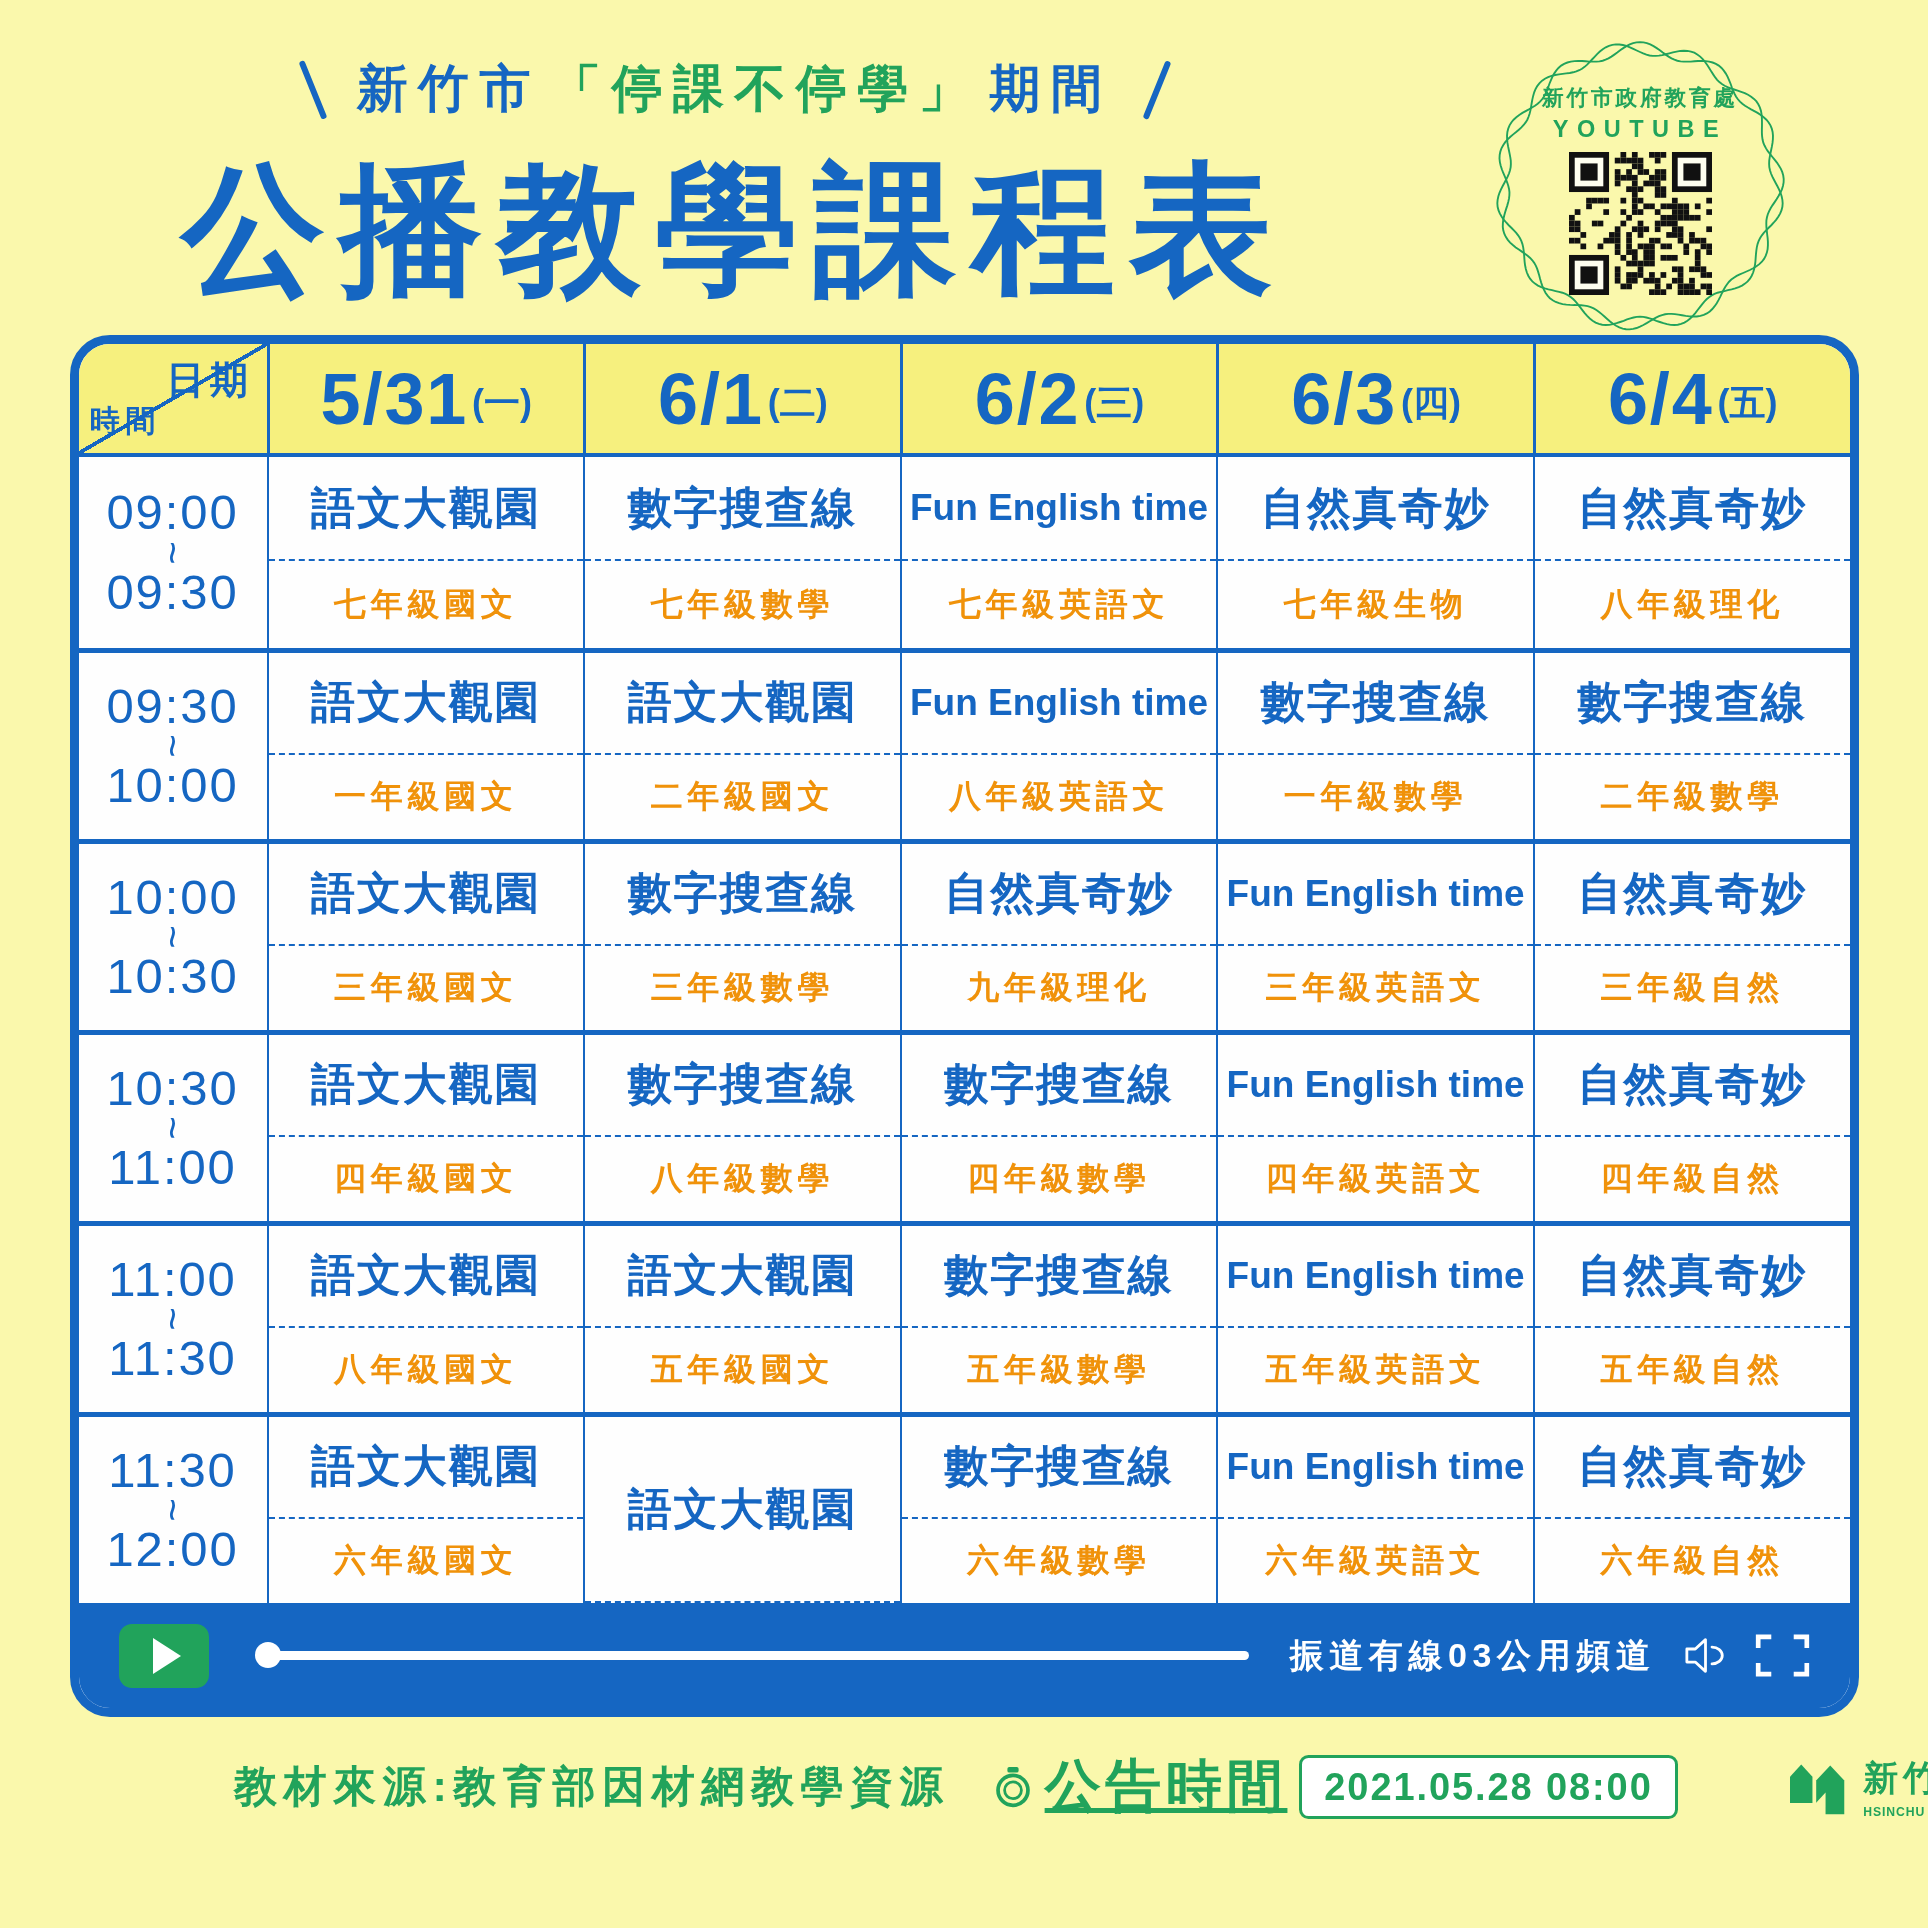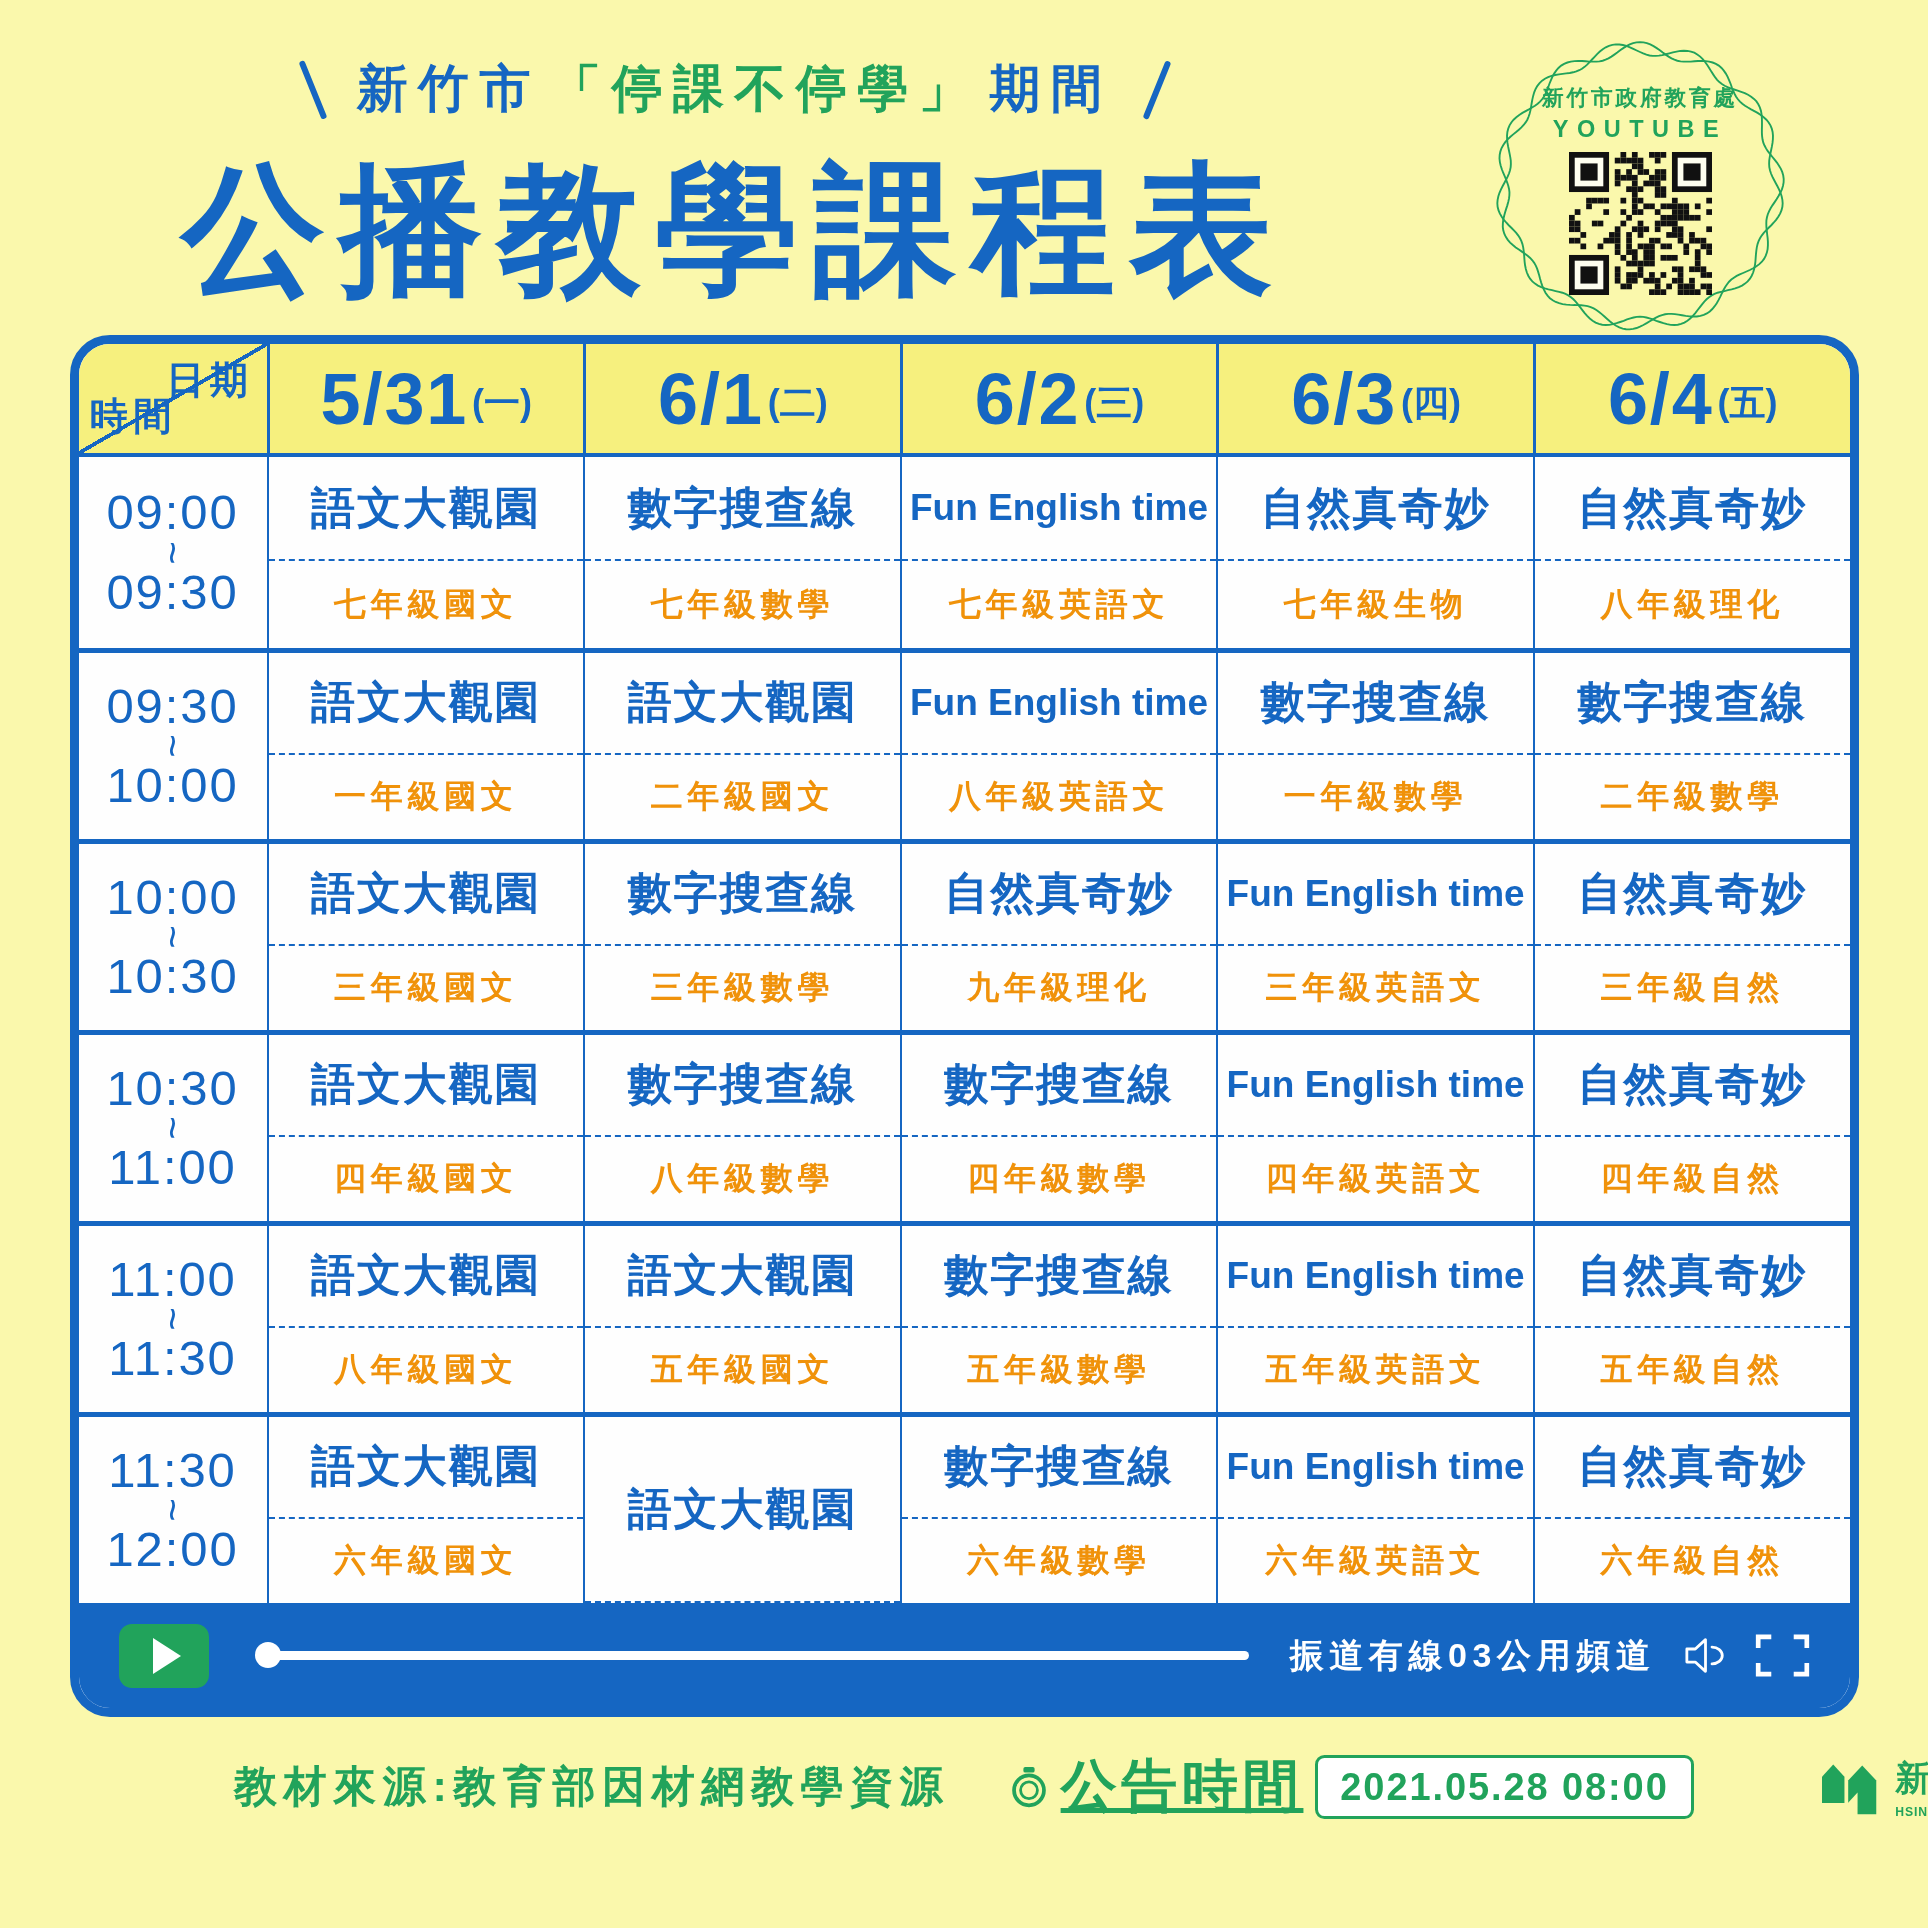--- a/index.html
+++ b/index.html
@@ -36,21 +36,21 @@
   .sched-wrap{width:1789px; margin:0 auto; border:9.4px solid var(--blue); border-radius:40px;
               overflow:hidden; background:var(--white);}
   .sched-header{display:grid; grid-template-columns:188px repeat(5,1fr); height:113px;
                 background:var(--table_yellow); border-bottom:4.7px solid var(--blue);}
   .sched-header>*{position:relative;}
   .sched-header>*+*{border-left:3.8px solid var(--blue);}
   .cornercell{background-image:linear-gradient(to bottom right,
       transparent calc(50% - 1.9px), var(--blue) calc(50% - 1.9px),
       var(--blue) calc(50% + 1.9px), transparent calc(50% + 1.9px));}
   .corner-top{position:absolute; top:11.3px; right:13px; font-size:38px; font-weight:700; color:var(--blue); letter-spacing:5.6px;}
-  .corner-bottom{position:absolute; bottom:11.3px; left:11.3px; font-size:38px; font-weight:700; color:var(--blue); letter-spacing:5.6px;}
+  .corner-bottom{position:absolute; bottom:11.3px; left:11.3px; font-size:30px; font-weight:700; color:var(--blue); letter-spacing:5.6px;}
   .datecell{display:flex; align-items:center; justify-content:center;}
   .dnum{font-size:72px; font-weight:900; color:var(--blue); letter-spacing:1.9px;}
   .dwd{font-size:36px; font-weight:700; color:var(--blue); margin-left:3.8px; margin-top:9.4px;}
 
   .srow{display:grid; grid-template-columns:188px repeat(5,1fr); height:191px; background:#FEFEFE;}
   .srow+.srow{border-top:5.6px solid var(--blue);}
   .srow>*+*{border-left:2.8px solid var(--blue);}
   .timecell{display:flex; flex-direction:column; align-items:center; justify-content:center; color:var(--blue);}
   .tstart,.tend{font-size:49px; letter-spacing:1.9px; line-height:1.05;}
   .tilde{display:block; transform:rotate(90deg); font-size:40px; line-height:28px; height:28px;}
@@ -67,21 +67,21 @@
   .play-btn{width:90px; height:64px; background:var(--green); border-radius:13px;
             display:flex; align-items:center; justify-content:center; flex:none;}
   .play-tri{width:0; height:0; border-top:18px solid transparent; border-bottom:18px solid transparent;
             border-left:28px solid var(--white); margin-left:7.5px;}
   .slider{flex:1; position:relative; height:8.5px; background:var(--white); border-radius:4.7px; margin-left:22.6px; margin-right:13px;}
   .slider-knob{position:absolute; left:-3.8px; top:-9.4px; width:26px; height:26px; border-radius:50%; background:var(--white);}
   .channel{color:var(--white); font-size:34px; font-weight:700; letter-spacing:5.6px; white-space:nowrap;}
   .picon{flex:none; display:block;}
 
   
-  .footer{display:flex; align-items:center; padding:32px 132px 0 234px; gap:60px;}
+  .footer{display:flex; align-items:center; padding:32px 132px 0 234px; gap:44px;}
   .src-text{font-size:43px; font-weight:900; color:var(--green); letter-spacing:6.6px; white-space:nowrap;}
   .announce{display:flex; align-items:center; gap:11.3px; margin-left:auto;}
   .ann-label{font-size:56px; font-weight:900; color:var(--green); letter-spacing:4.7px; white-space:nowrap;text-decoration:underline;}
   .ann-box{background:var(--white); border:3.8px solid var(--green); border-radius:9.4px;
            padding:7.5px 22.6px; font-size:38px; font-weight:900; color:var(--green); letter-spacing:1.9px; white-space:nowrap;}
   .gov-logo{display:flex; align-items:center; gap:13px; margin-left:66px;}
   .gov-text{display:flex; flex-direction:column;}
   .gov-title{font-size:35px; font-weight:900; color:var(--green); letter-spacing:4.7px; white-space:nowrap;}
   .gov-sub{font-size:12.2px; font-weight:700; color:var(--green); letter-spacing:0.9px; margin-top:2.8px; white-space:nowrap;}
 </style>

